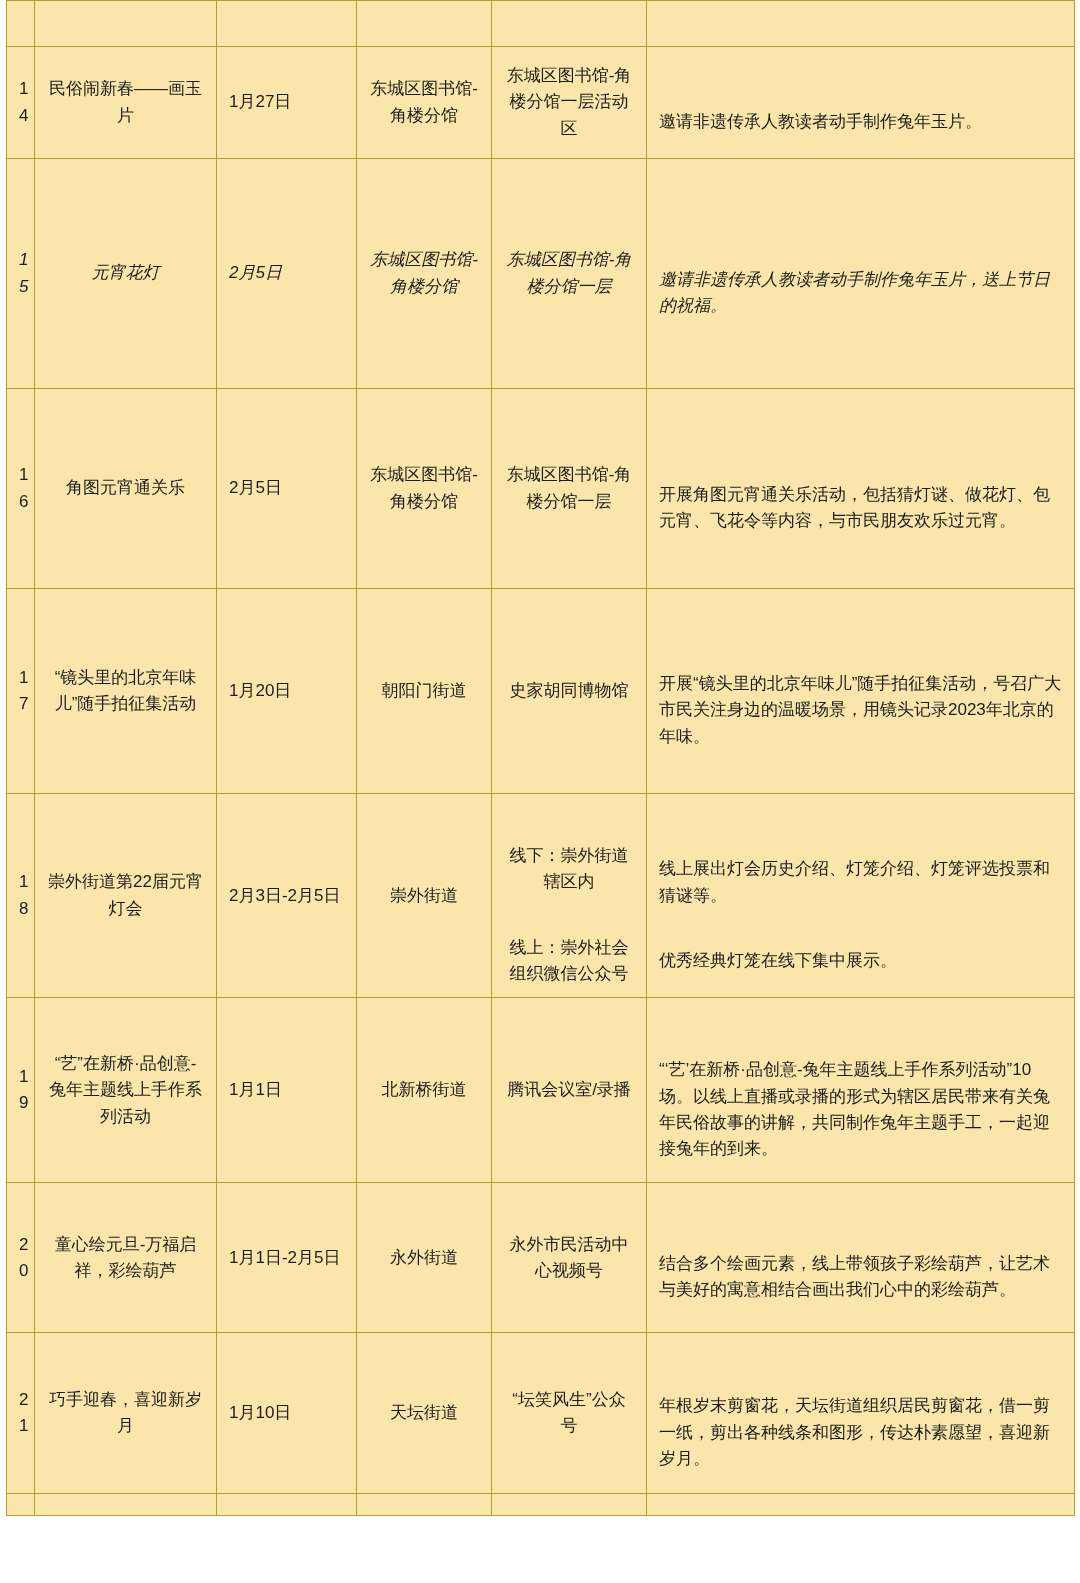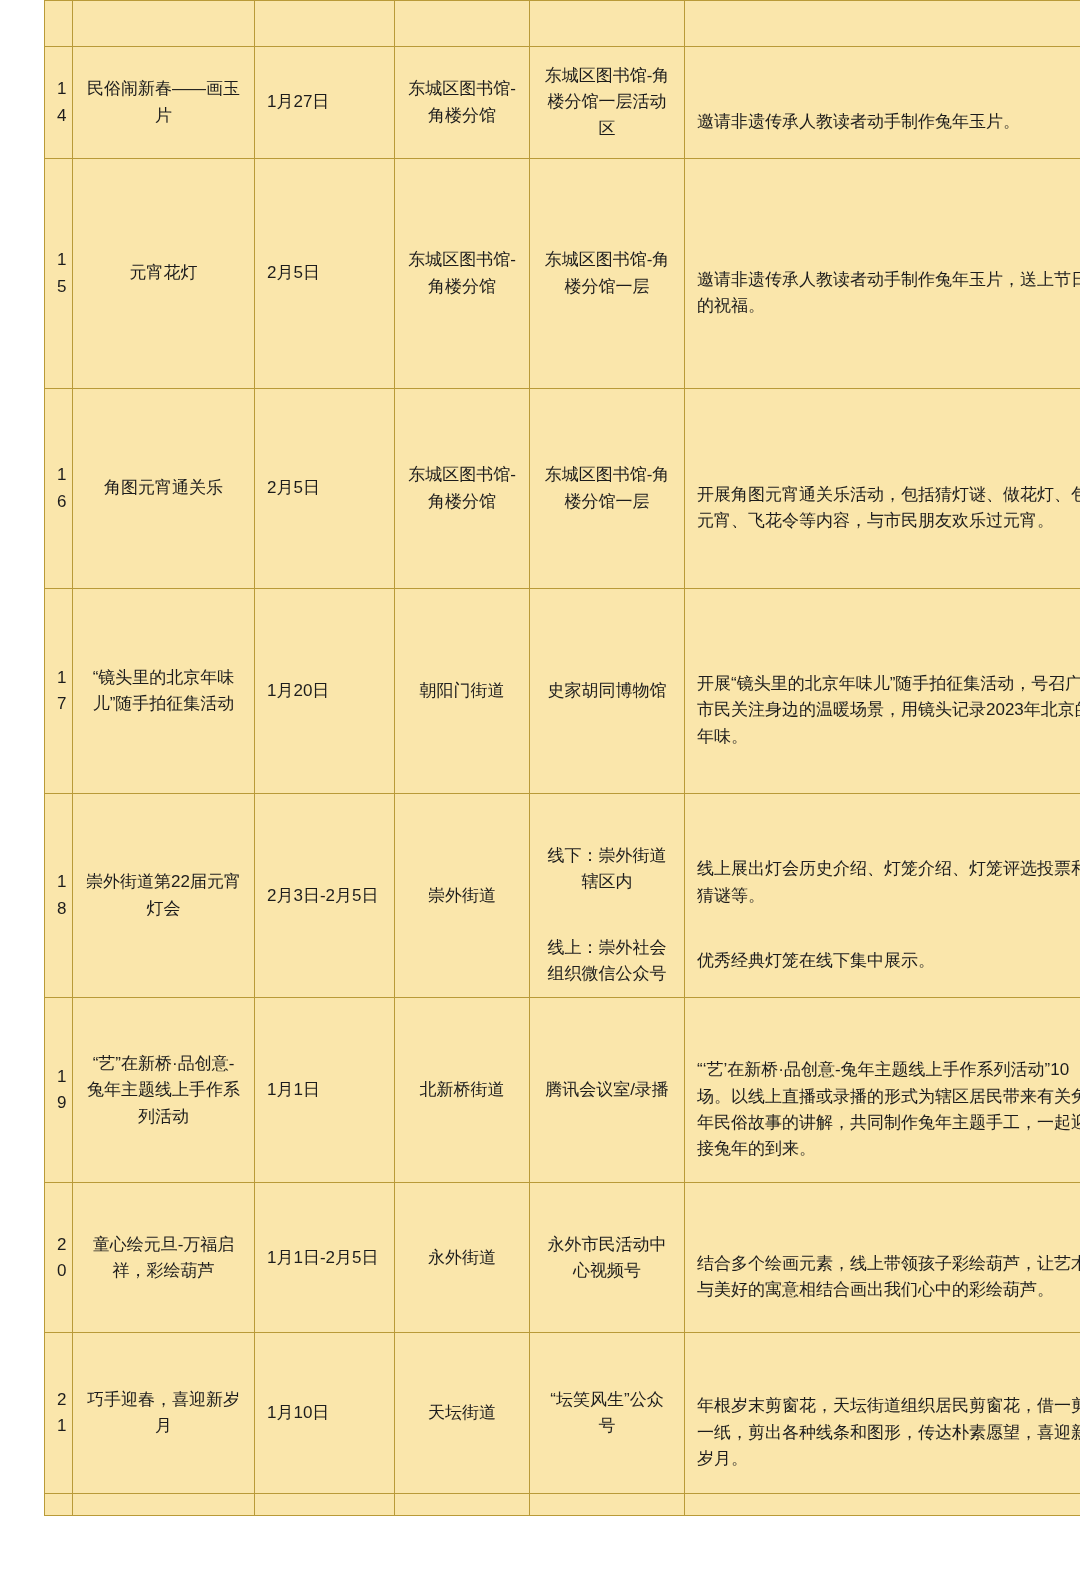--- a/index.html
+++ b/index.html
@@ -10,21 +10,20 @@
   body {
     width: 1080px;
     font-family: "Liberation Sans", "DejaVu Sans", sans-serif;
   }
   .page {
     width: 1080px;
     min-height: 1583px;
     position: relative;
     background: #ffffff;
     box-sizing: border-box;
-    padding-left: 38px;
   }
   table.activity-table {
     border-collapse: collapse;
     table-layout: fixed;
     width: 1068px;
     margin: 0 0 0 6px;
     background: #f7e3a1;
   }
   table.activity-table td {
     border: 1px solid #b99a38;
@@ -108,21 +107,21 @@
       <tr style="height: 112px;">
           <td class="cell-index">14</td>
           <td class="cell-name">民俗闹新春——画玉片</td>
           <td class="cell-date">1月27日</td>
           <td class="cell-org">东城区图书馆-角楼分馆</td>
           <td class="cell-place">东城区图书馆-角楼分馆一层活动区</td>
           <td class="cell-desc">
             <span class="desc-line">邀请非遗传承人教读者动手制作兔年玉片。</span>
           </td>
         </tr>
-        <tr style="height: 230px;">
+        <tr style="height: 230px; font-style: italic;">
           <td class="cell-index">15</td>
           <td class="cell-name">元宵花灯</td>
           <td class="cell-date">2月5日</td>
           <td class="cell-org">东城区图书馆-角楼分馆</td>
           <td class="cell-place">东城区图书馆-角楼分馆一层</td>
           <td class="cell-desc">
             <span class="desc-line">邀请非遗传承人教读者动手制作兔年玉片，送上节日的祝福。</span>
           </td>
         </tr>
         <tr style="height: 200px;">

